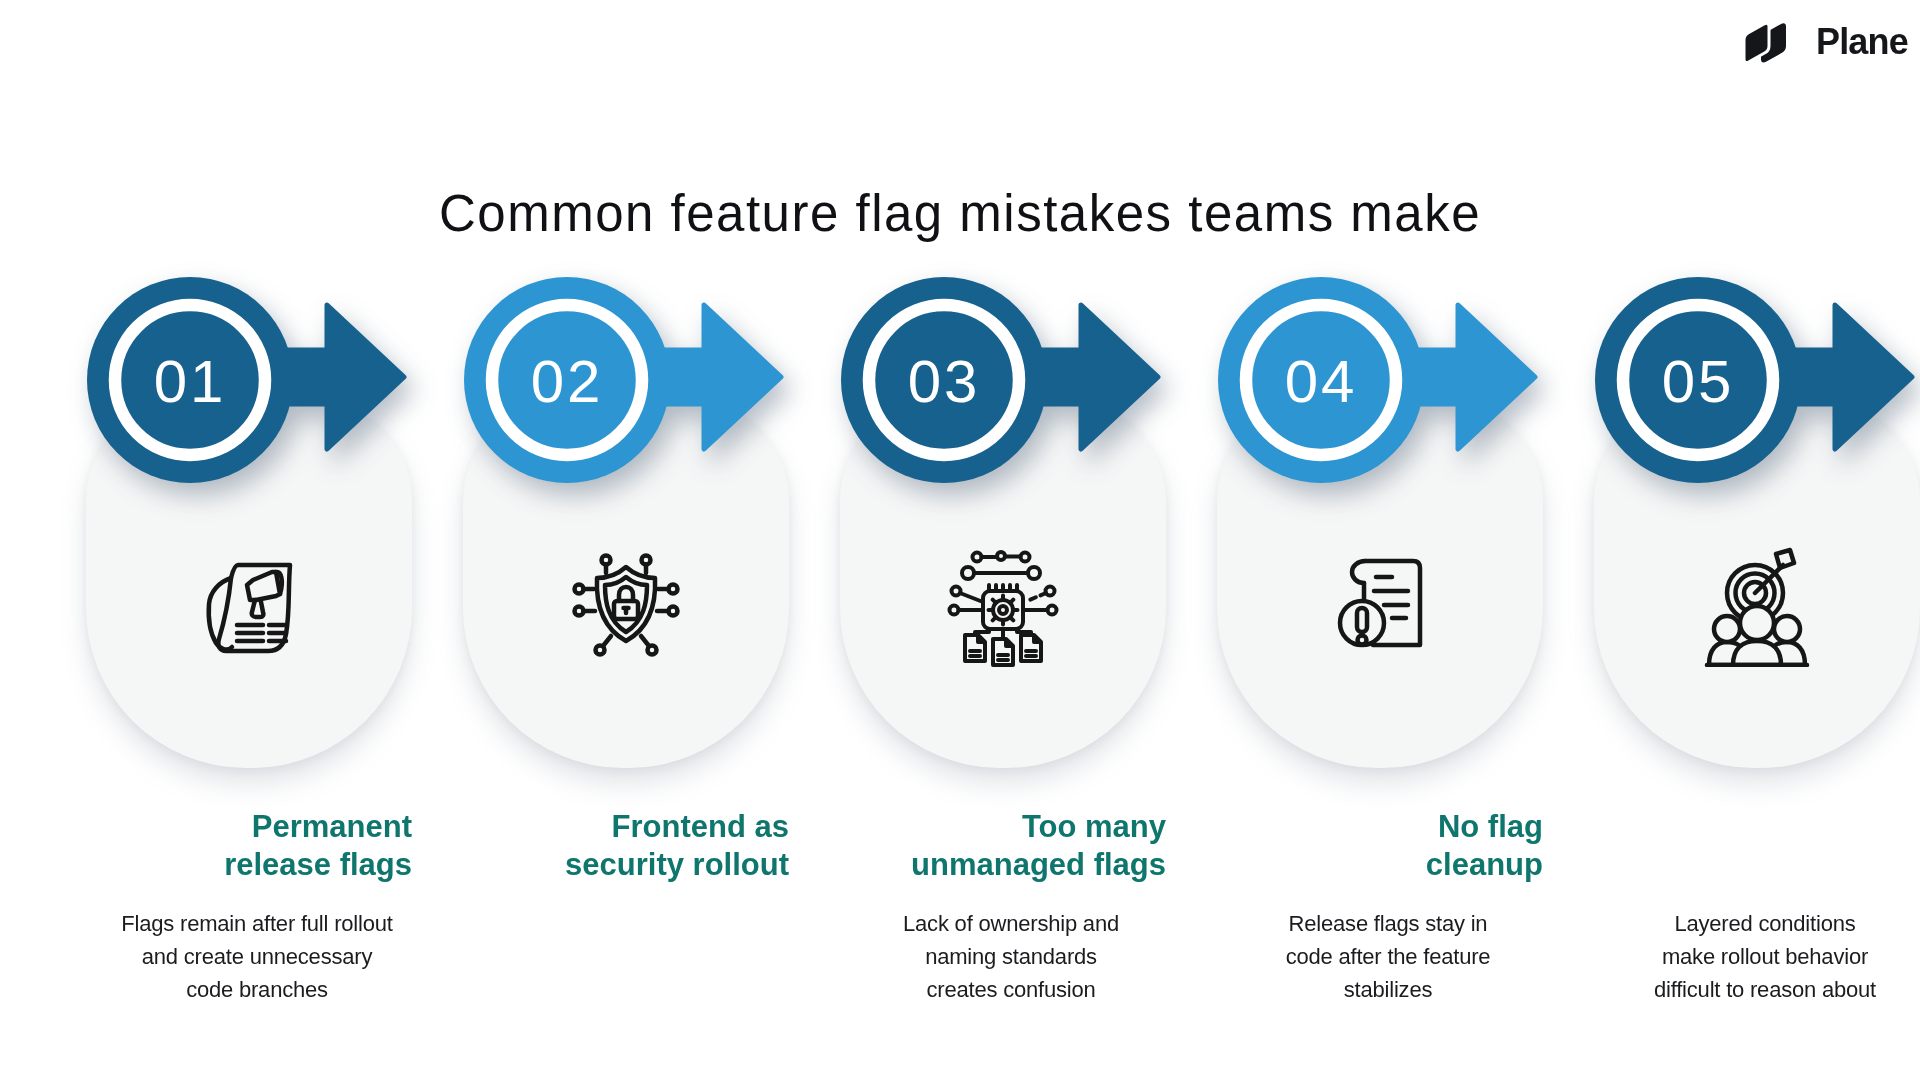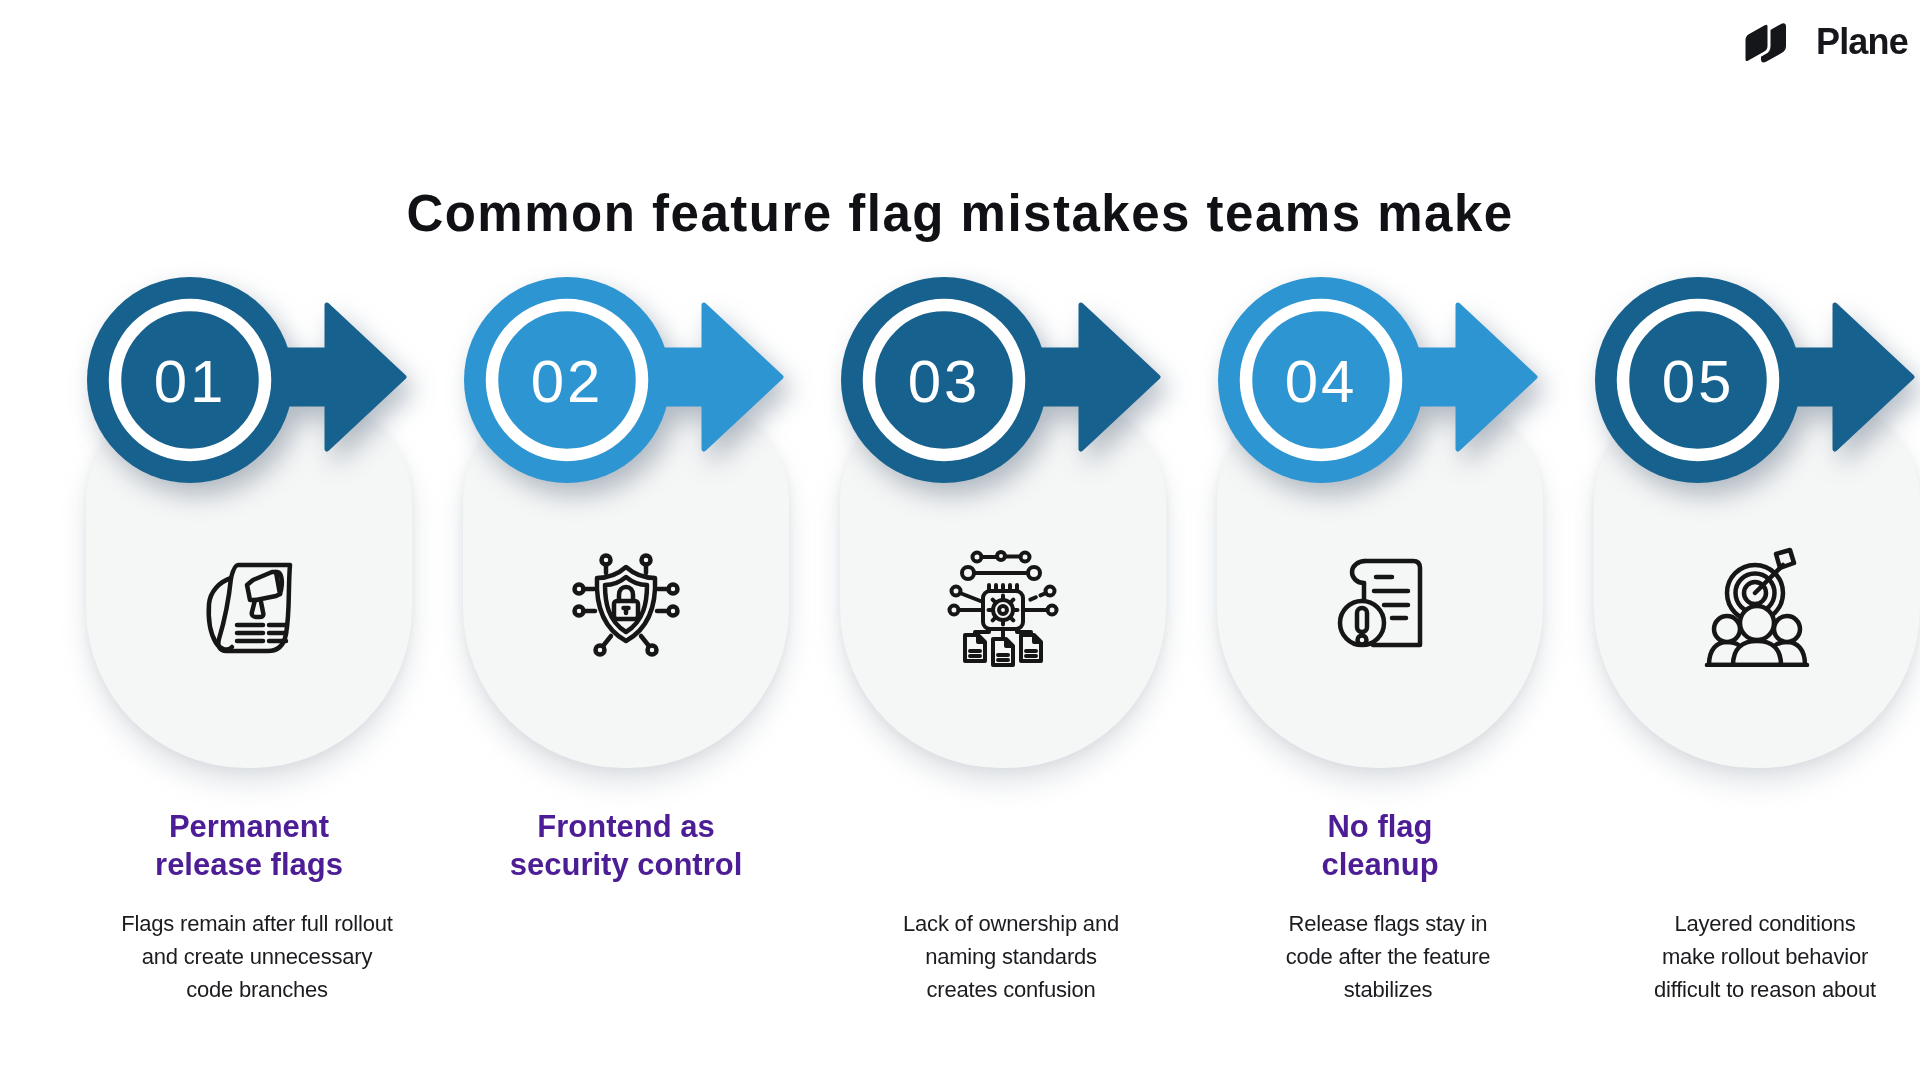--- a/index.html
+++ b/index.html
@@ -6,39 +6,39 @@
   .canvas{position:relative;width:1920px;height:1080px;background:#ffffff;overflow:hidden;
           font-family:"Liberation Sans",sans-serif;color:#111;}
 
   
   .logo{position:absolute;top:20px;right:12px;display:flex;align-items:center;gap:23px;}
   .logo svg{display:block;}
   .logo-text{font-size:36px;font-weight:600;letter-spacing:-0.8px;color:#16171b;}
 
   
   .main-title{position:absolute;top:150px;left:0;width:100%;text-align:center;
-              font-size:51px;font-weight:700;letter-spacing:1.5px;color:#101114;}
+              font-size:51px;font-weight:400;letter-spacing:1.5px;color:#101114;}
 
   
   .cards{position:absolute;top:275px;left:86px;display:flex;gap:51px;}
   .card{position:relative;width:326px;height:745px;}
 
   .pill{position:absolute;top:125px;left:0;width:326px;height:368px;background:#f5f6f6;
         border-radius:100px 100px 160px 160px;
         box-shadow:0 16px 26px rgba(125,135,148,0.22),0 3px 8px rgba(125,135,148,0.10);}
 
   .graphic{position:absolute;top:0;left:0;width:326px;height:220px;
            filter:drop-shadow(8px 12px 13px rgba(45,70,95,0.35));}
   .graphic .num{font-family:"Liberation Sans",sans-serif;font-size:60px;letter-spacing:3px;fill:#ffffff;}
 
   .icon-wrap{position:absolute;top:272px;left:103px;width:120px;height:120px;}
   .icon-wrap svg{width:120px;height:120px;display:block;}
 
-  .card-title{position:absolute;top:533px;left:0;width:100%;text-align:center;
-              font-size:31px;line-height:38px;font-weight:700;color:#4c1d95;white-space:pre-line;}
+  .card-title{position:absolute;top:533px;left:0;width:100%;text-align:right;
+              font-size:31px;line-height:38px;font-weight:700;color:#0f766e;white-space:pre-line;}
   .card-desc{position:absolute;top:632px;left:18px;right:2px;text-align:center;
              font-size:22px;line-height:33px;letter-spacing:-0.2px;color:#1b1c1f;white-space:pre-line;}
 </style>
 </head>
 <body>
 
 <div class="canvas">
 
   <div class="logo">
     <svg width="52" height="44" viewBox="0 0 52 44" aria-hidden="true">
@@ -103,21 +103,21 @@
             <path d="M102.5,42 H92"></path>
     <circle cx="107" cy="64" r="4.5"></circle>
             <path d="M102.5,64 H91"></path>
     <circle cx="34" cy="103" r="4.5"></circle>
             <path d="M37,99 L45,89"></path>
     <circle cx="86" cy="103" r="4.5"></circle>
             <path d="M83,99 L75,89"></path>
   </svg>
         </div>
     <div class="card-title">Frontend as
-security control</div>
+security rollout</div>
   </div>
       <div class="card">
     <div class="pill"></div>
     <svg class="graphic" viewBox="0 0 326 220" aria-hidden="true">
       <polygon class="arrow" points="104,75 241,75 241,30 318,102 241,174 241,129 104,129" stroke-width="5" stroke-linejoin="round" fill="#17618e" stroke="#17618e"></polygon>
       <circle class="disc" cx="104" cy="105" r="103" fill="#17618e"></circle>
       <circle cx="104" cy="105" r="75" fill="none" stroke="#ffffff" stroke-width="12.5"></circle>
       <text class="num" x="104" y="106" text-anchor="middle" dominant-baseline="central">03</text>
     </svg>
     <div class="icon-wrap">
@@ -141,20 +141,22 @@
     <rect x="40" y="44" width="40" height="38" rx="7"></rect>
     <circle cx="60" cy="63" r="10"></circle>
             <circle cx="60" cy="63" r="4"></circle>
     <path d="M70,63 H74.5 M67.1,70.1 L70.3,73.3 M60,73 V77.5 M52.9,70.1 L49.7,73.3 M50,63 H45.5 M52.9,55.9 L49.7,52.7 M60,53 V48.5 M67.1,55.9 L70.3,52.7"></path>
     <path d="M46,82 V85 H32 V88 M60,82 V92 M74,82 V85 H88 V88"></path>
     <path d="M22,88 h13 l7,7 v19 h-20 Z M35,88 v7 h7 M27,104 h10 M27,109 h10"></path>
     <path d="M50,92 h13 l7,7 v19 h-20 Z M63,92 v7 h7 M55,108 h10 M55,113 h10"></path>
     <path d="M78,88 h13 l7,7 v19 h-20 Z M91,88 v7 h7 M83,104 h10 M83,109 h10"></path>
   </svg>
         </div>
+    <div class="card-title">Too many
+unmanaged flags</div>
     <div class="card-desc">Lack of ownership and
 naming standards
 creates confusion</div>
   </div>
       <div class="card">
     <div class="pill"></div>
     <svg class="graphic" viewBox="0 0 326 220" aria-hidden="true">
       <polygon class="arrow" points="104,75 241,75 241,30 318,102 241,174 241,129 104,129" stroke-width="5" stroke-linejoin="round" fill="#2e95d3" stroke="#2e95d3"></polygon>
       <circle class="disc" cx="104" cy="105" r="103" fill="#2e95d3"></circle>
       <circle cx="104" cy="105" r="75" fill="none" stroke="#ffffff" stroke-width="12.5"></circle>

